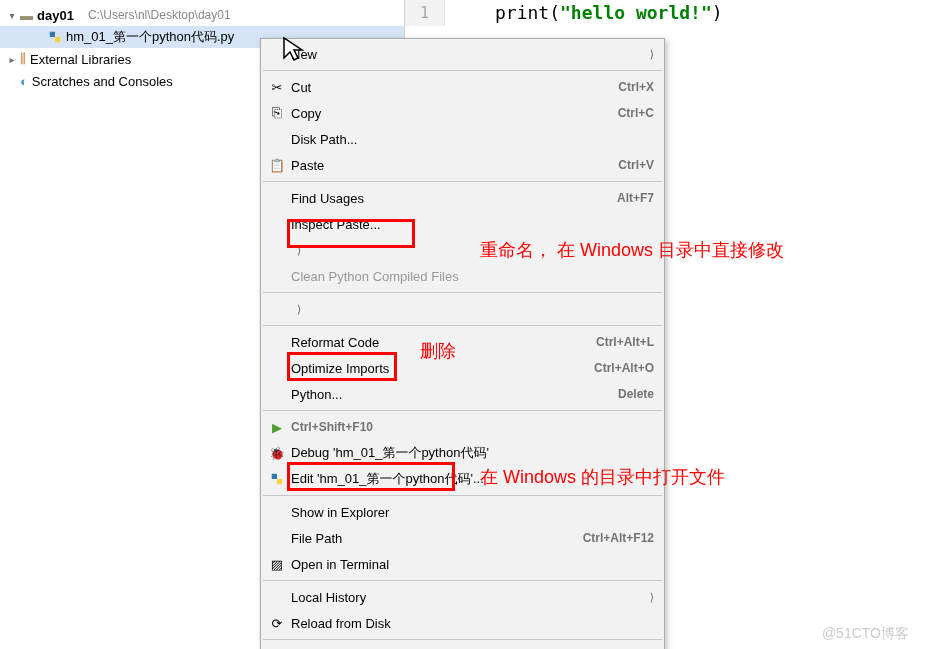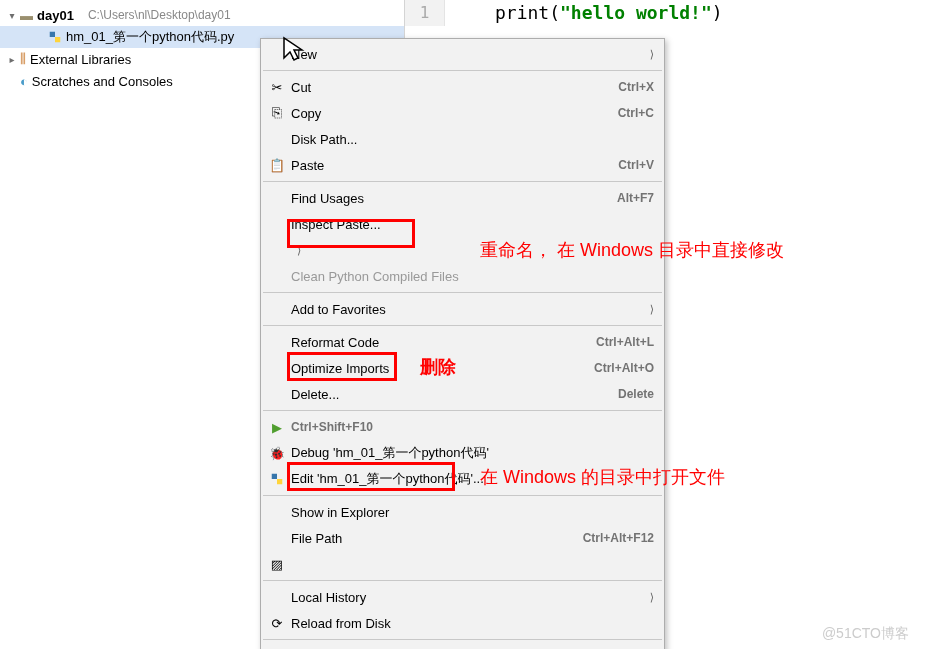--- a/index.html
+++ b/index.html
@@ -120,37 +120,36 @@
       <span class="menu-icon"></span>
       <span class="menu-arrow">⟩</span>
     </div>
   <div class="menu-item disabled">
       <span class="menu-icon"></span>
       <span class="menu-label"><span>Clean Python Compiled Files</span></span>
     </div>
   <div class="menu-sep"></div>
   <div class="menu-item">
       <span class="menu-icon"></span>
-      <span class="menu-label"><span>Add to Favorites</span></span>
       <span class="menu-arrow">⟩</span>
     </div>
   <div class="menu-sep"></div>
   <div class="menu-item">
       <span class="menu-icon"></span>
       <span class="menu-label"><span>Reformat Code</span></span>
       <span class="menu-shortcut">Ctrl+Alt+L</span>
     </div>
   <div class="menu-item">
       <span class="menu-icon"></span>
       <span class="menu-label"><span>Optimize Imports</span></span>
       <span class="menu-shortcut">Ctrl+Alt+O</span>
     </div>
   <div class="menu-item">
       <span class="menu-icon"></span>
-      <span class="menu-label"><span>Delete...</span></span>
+      <span class="menu-label"><span>Python...</span></span>
       <span class="menu-shortcut">Delete</span>
     </div>
   <div class="menu-sep"></div>
   <div class="menu-item">
       <span class="menu-icon" style="color:#509e2f">▶</span>
       <span class="menu-shortcut">Ctrl+Shift+F10</span>
     </div>
   <div class="menu-item">
       <span class="menu-icon" style="color:#509e2f">🐞</span>
       <span class="menu-label"><span>Debug 'hm_01_第一个python代码'</span></span>
@@ -169,20 +168,21 @@
       <span class="menu-icon"></span>
       <span class="menu-label"><span>Show in Explorer</span></span>
     </div>
   <div class="menu-item">
       <span class="menu-icon"></span>
       <span class="menu-label"><span>File Path</span></span>
       <span class="menu-shortcut">Ctrl+Alt+F12</span>
     </div>
   <div class="menu-item">
       <span class="menu-icon">▨</span>
+      <span class="menu-label"><span>Open in Terminal</span></span>
     </div>
   <div class="menu-sep"></div>
   <div class="menu-item">
       <span class="menu-icon"></span>
       <span class="menu-label"><span>Local History</span></span>
       <span class="menu-arrow">⟩</span>
     </div>
   <div class="menu-item">
       <span class="menu-icon">⟳</span>
       <span class="menu-label"><span>Reload from Disk</span></span>
@@ -192,21 +192,21 @@
       <span class="menu-icon" style="color:#3a7ed0">⇄</span>
       <span class="menu-label"><span>Compare With...</span></span>
     </div>
 
 </div>
 
 <div class="red-box" style="left:287px; top:219px; width:128px; height:29px;"></div>
 <div class="annotation" style="left:480px; top:222px;margin-top:16px;">重命名，  在 Windows 目录中直接修改</div>
 
 <div class="red-box" style="left:287px; top:352px; width:110px; height:29px;"></div>
-<div class="annotation" style="left:420px; top:355px;font-weight:bold;">删除</div>
+<div class="annotation" style="left:420px; top:339px;">删除</div>
 
 <div class="red-box" style="left:287px; top:462px; width:168px; height:29px;"></div>
 <div class="annotation" style="left:480px; top:465px;">在 Windows 的目录中打开文件</div>
 
 <svg class="cursor-arrow" width="28" height="28">
     <path d="M2 2 L2 22 L8 16 L12 24 L16 22 L12 14 L20 14 Z" fill="#fff" stroke="#000" stroke-width="1.5"></path>
   </svg>
 
 <div class="watermark">@51CTO博客</div>
 

